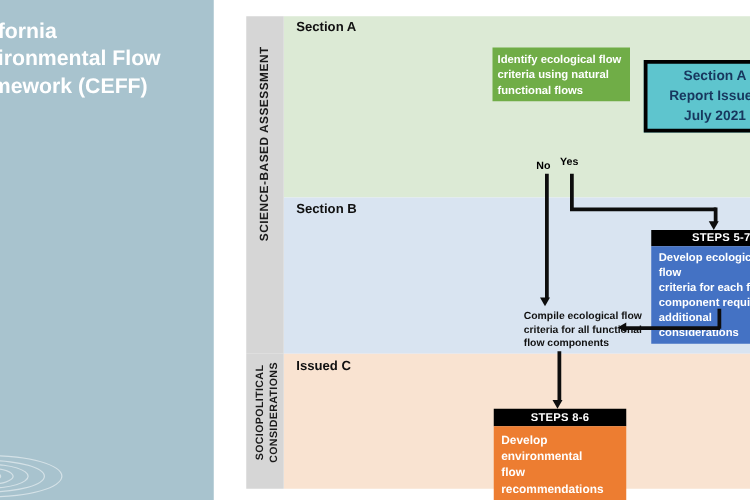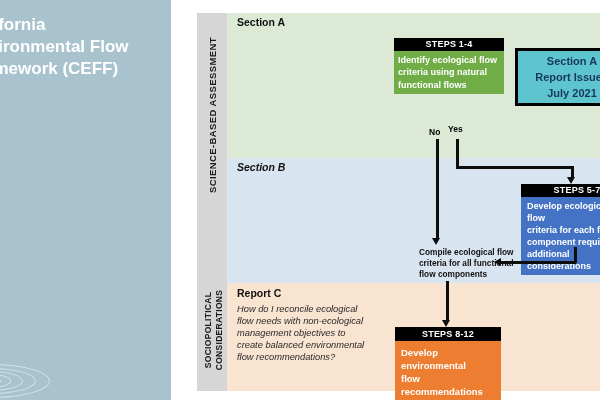--- a/index.html
+++ b/index.html
@@ -26,21 +26,21 @@
 
   
   .section{position:absolute;left:227px;width:373px;}
   .section-a{top:13px;height:145px;background:#dcead5;}
   .section-b{top:158px;height:125px;background:#d9e4f1;}
   .section-c{top:283px;height:108px;background:#f9e3d1;}
 
   .sec-title{position:absolute;font-weight:bold;font-size:10.5px;color:#111;}
   .sec-q{position:absolute;font-style:italic;font-size:9.3px;line-height:12px;color:#2b2b2b;white-space:pre-line;}
   .a-title{left:237px;top:16px;} .a-q{left:237px;top:32px;width:170px;}
-  .b-title{left:237px;top:161px;font-style:italic;} .b-q{left:237px;top:177px;width:180px;}
+  .b-title{left:237px;top:161px;} .b-q{left:237px;top:177px;width:180px;}
   .c-title{left:237px;top:287px;} .c-q{left:237px;top:303px;width:180px;}
 
   
   .steps-box{position:absolute;}
   .steps-head{background:#000;color:#fff;font-weight:bold;font-size:9px;text-align:center;height:13px;line-height:13px;letter-spacing:.2px;}
   .steps-body{color:#fff;font-weight:bold;white-space:pre-line;}
   .steps14{left:394px;top:38px;width:110px;}
   .steps14 .steps-body{background:#70ad47;font-size:9px;line-height:12.3px;padding:3px 4px;}
   .steps57{left:521px;top:184px;width:112px;}
   .steps57 .steps-body{background:#4472c4;font-size:9px;line-height:12px;padding:3px 6px;}
@@ -94,21 +94,20 @@
   <div class="section section-c"></div>
 
   <div class="strip strip-top"></div>
   <div class="strip strip-bottom"></div>
   <div class="vlabel science-label">SCIENCE-BASED ASSESSMENT</div>
   <div class="vlabel socio-label">SOCIOPOLITICAL
 CONSIDERATIONS</div>
 
   <div class="sec-title a-title">Section A</div>
   <div class="steps-box steps14">
-    <div class="steps-head">STEPS 1-4</div>
     <div class="steps-body">Identify ecological flow
 criteria using natural
 functional flows</div>
   </div>
   <div class="no-label">No</div>
   <div class="yes-label">Yes</div>
   <div class="report-box">Section A
 Report Issued
 July 2021</div>
 
@@ -117,28 +116,23 @@
     <div class="steps-head">STEPS 5-7</div>
     <div class="steps-body">Develop ecological flow
 criteria for each flow
 component requiring
 additional considerations</div>
   </div>
   <div class="compile">Compile ecological flow
 criteria for all functional
 flow components</div>
 
-  <div class="sec-title c-title">Report C</div>
-  <div class="sec-q c-q">How do I reconcile ecological
-flow needs with non-ecological
-management objectives to
-create balanced environmental
-flow recommendations?</div>
+  <div class="sec-title c-title">Issued C</div>
   <div class="steps-box steps812">
-    <div class="steps-head">STEPS 8-12</div>
+    <div class="steps-head">STEPS 8-6</div>
     <div class="steps-body">Develop environmental
 flow recommendations</div>
   </div>
 
   <div class="vline no-line"></div>
   <div class="head-down no-head"></div>
   <div class="vline yes-line1"></div>
   <div class="hline yes-line2"></div>
   <div class="vline yes-line3"></div>
   <div class="head-down yes-head"></div>

